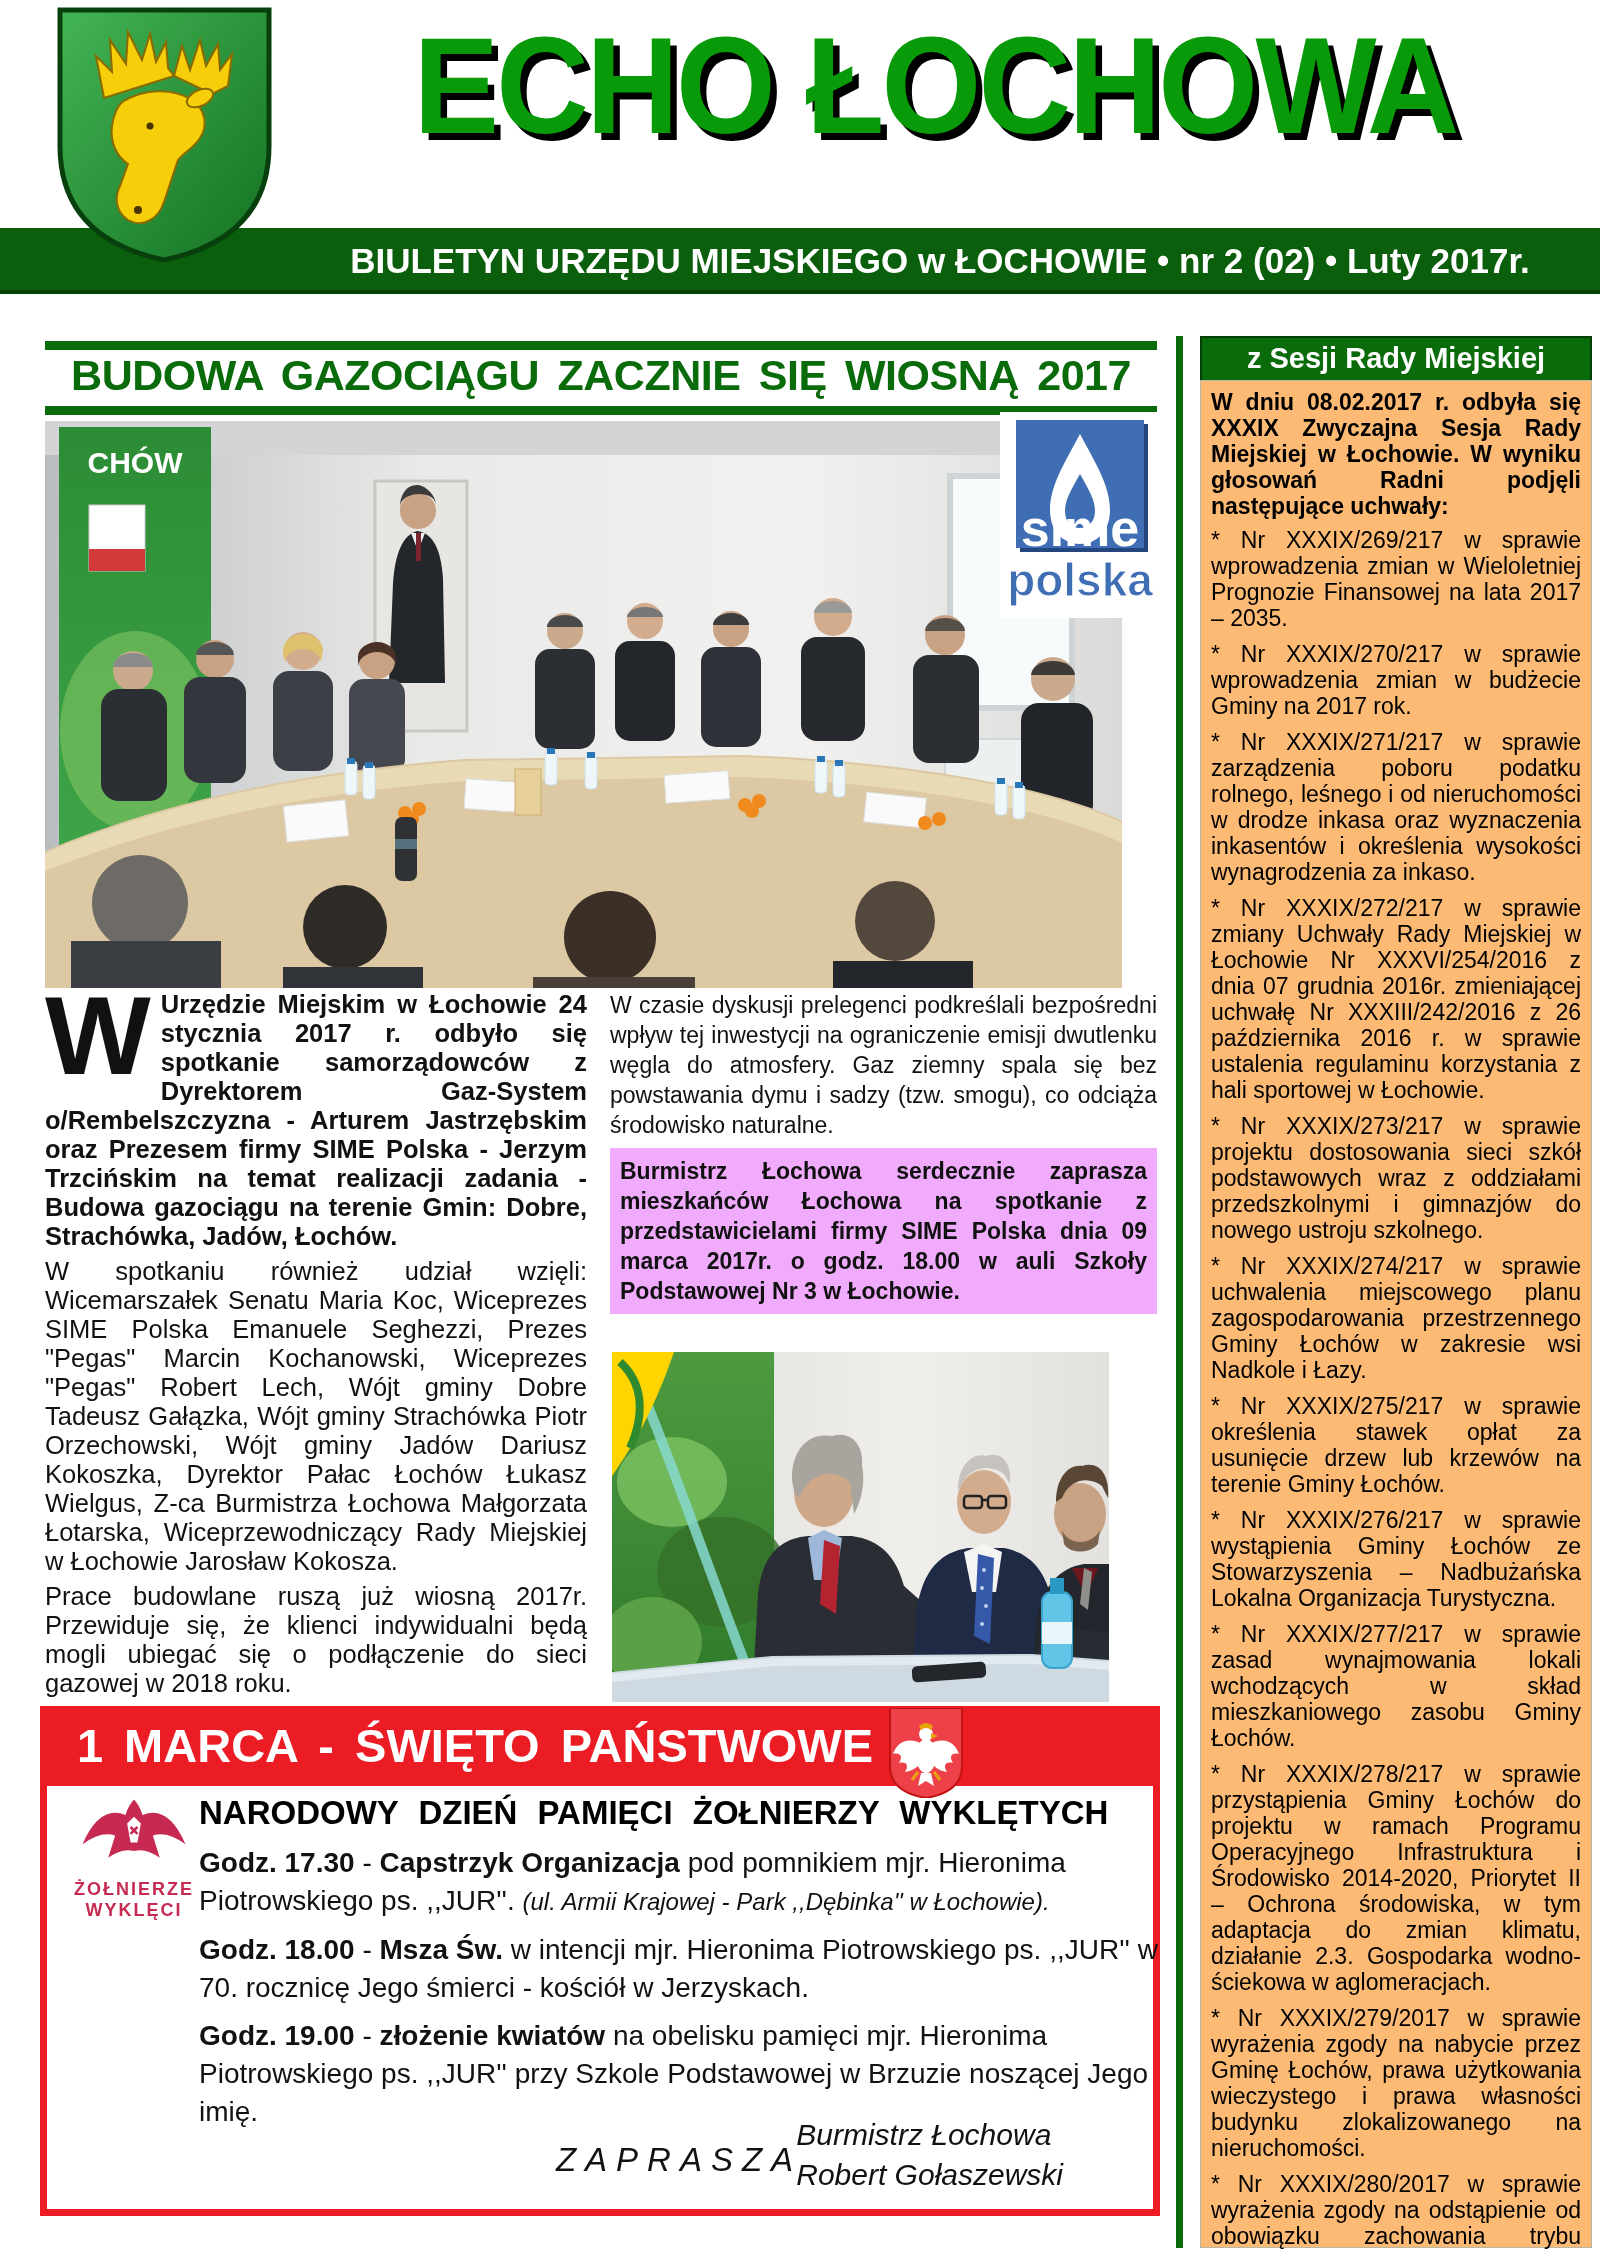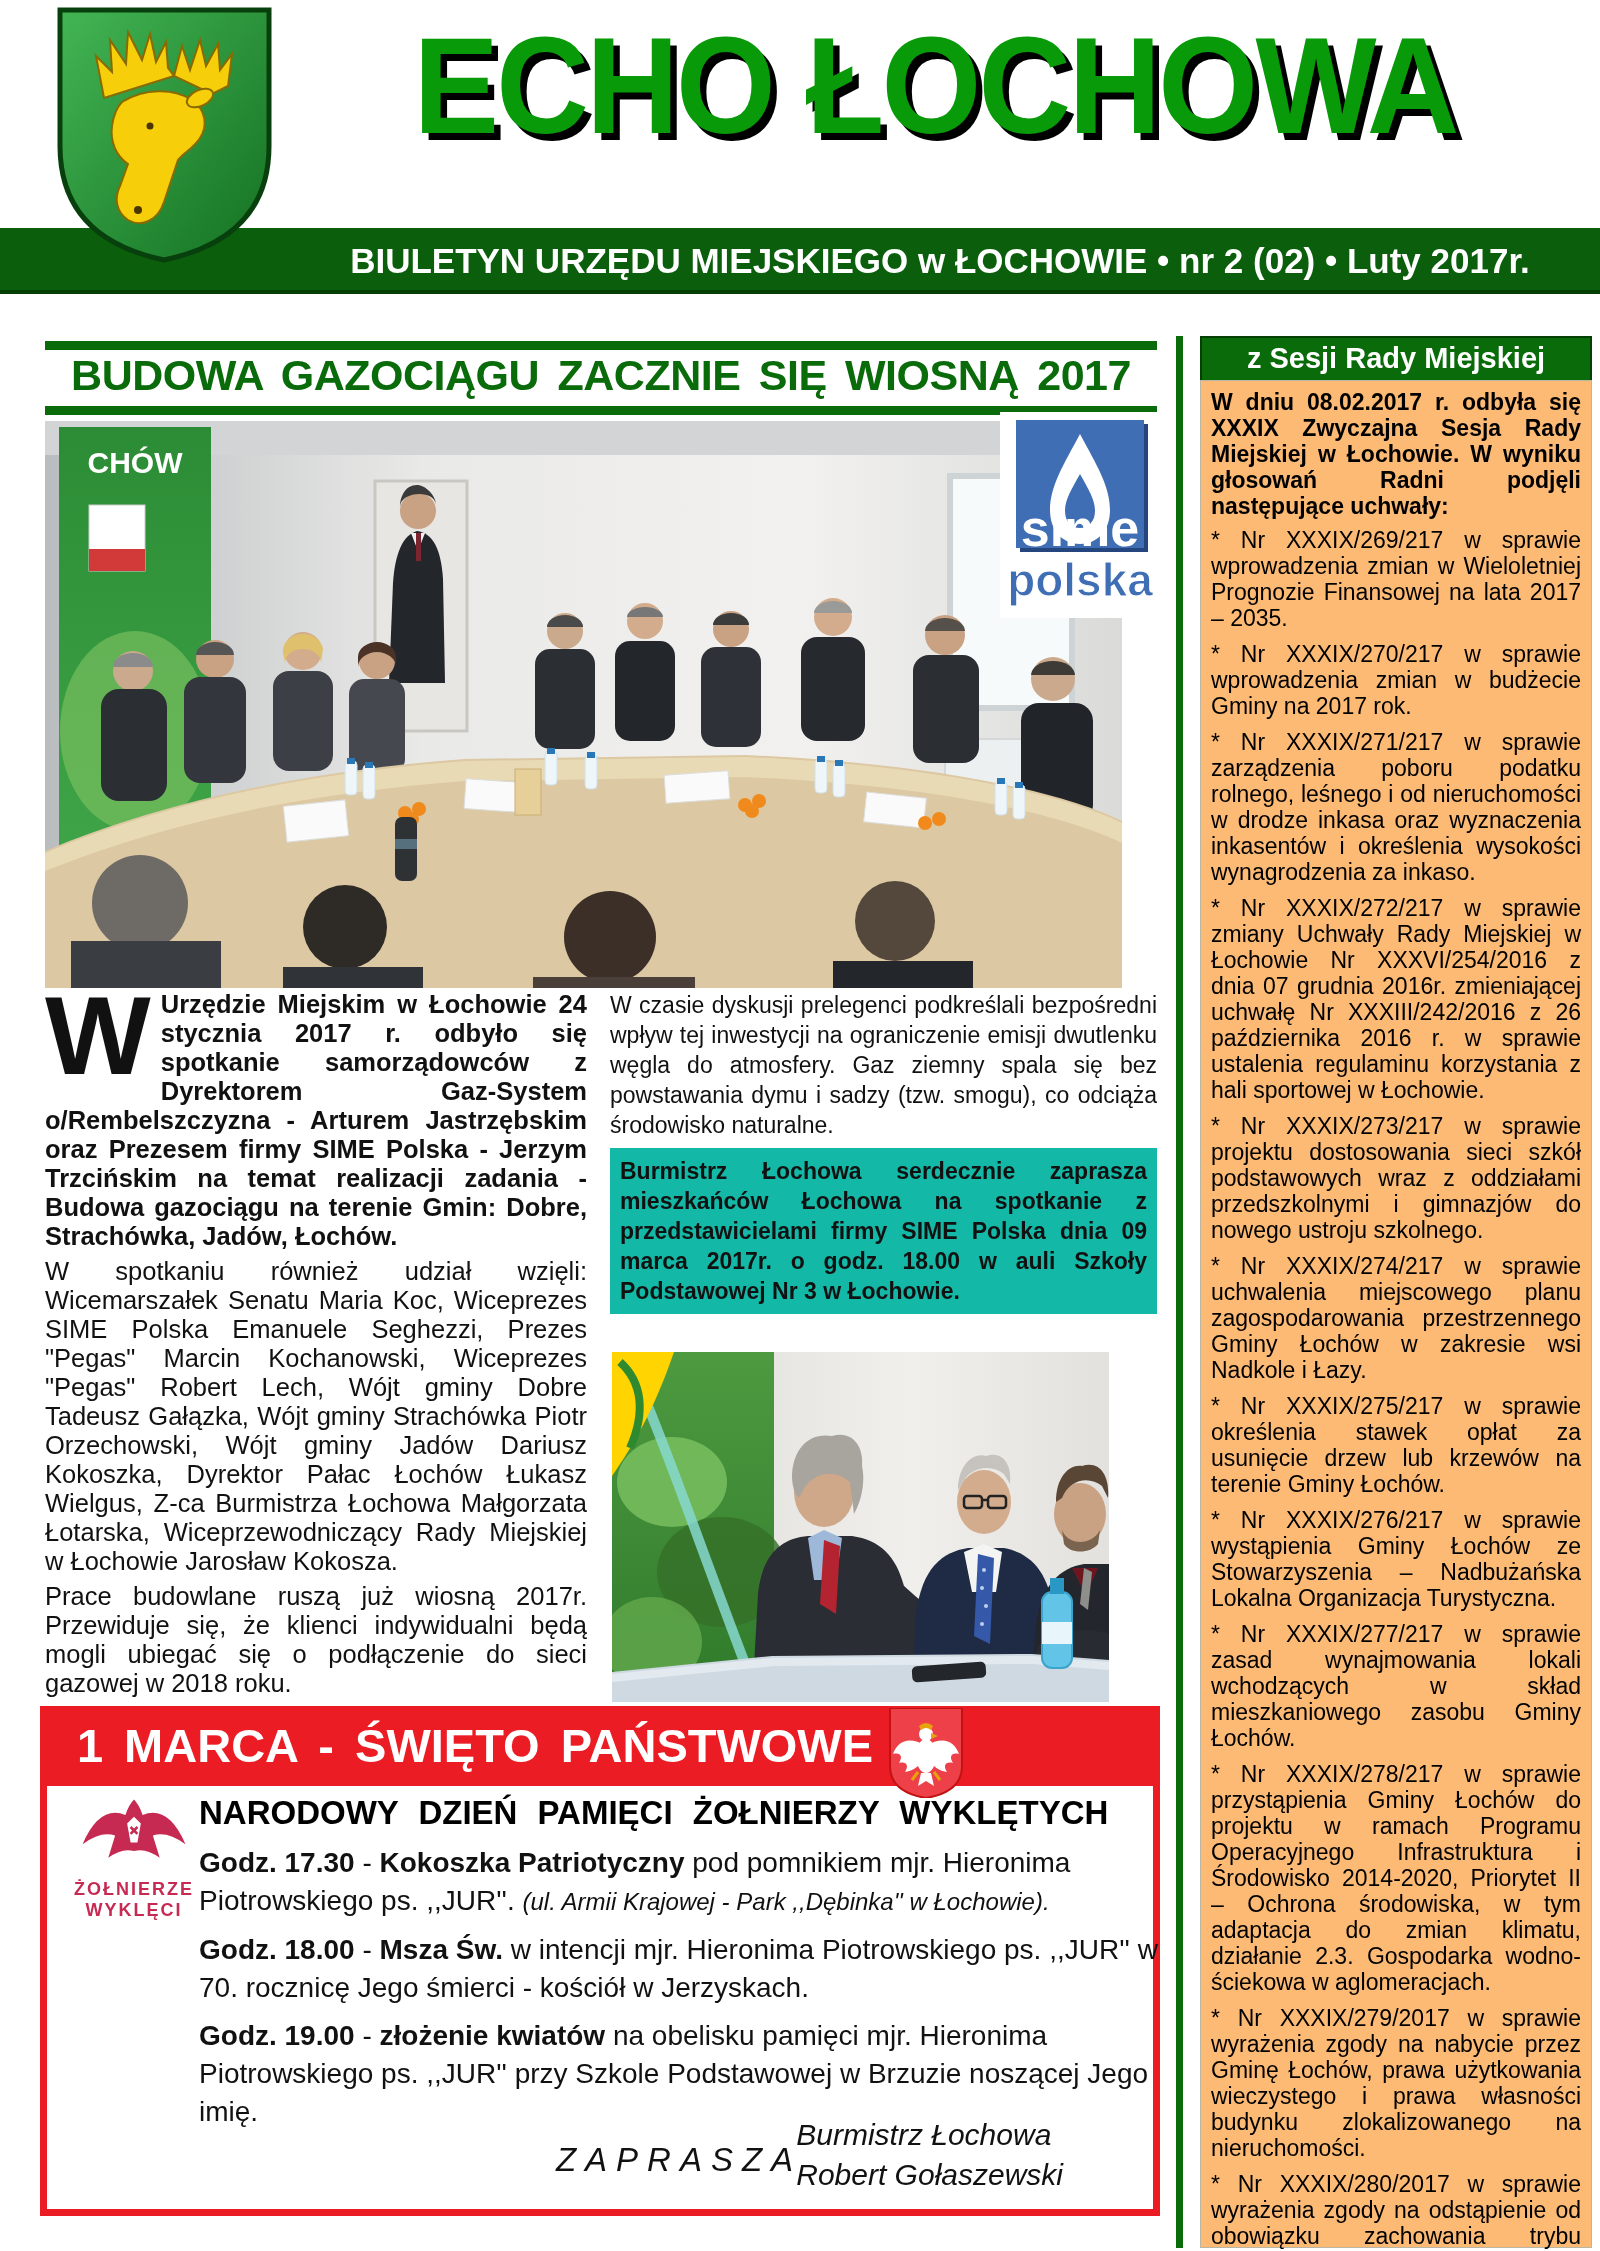--- a/index.html
+++ b/index.html
@@ -30,21 +30,21 @@
 
   
   .col-left{position:absolute;left:45px;top:990px;width:542px;
     font-size:25.5px;line-height:29px;text-align:justify;}
   .col-left p{margin:0 0 6px 0;}
   .lead{font-weight:bold;}
   .dropcap{float:left;font-weight:bold;font-size:112px;line-height:88px;margin:2px 10px 0 0;}
   .col-mid{position:absolute;left:610px;top:990px;width:547px;
     font-size:23px;line-height:30px;text-align:justify;}
   .col-mid p{margin:0;}
-  .yellow-box{background:#14b8a6;font-weight:bold;padding:8px 10px;margin-top:8px;text-align:justify;}
+  .yellow-box{background:#f0abfc;font-weight:bold;padding:8px 10px;margin-top:8px;text-align:justify;}
 
   
   .red-banner{position:absolute;left:40px;top:1706px;width:1120px;height:80px;background:#ec1c24;z-index:2;}
   .red-banner-text{position:absolute;left:0;top:12px;width:870px;text-align:center;color:#fff;
     font-weight:bold;font-size:47px;word-spacing:8px;white-space:nowrap;}
   .eagle-box{position:absolute;left:848px;top:2px;width:76px;height:90px;z-index:3;}
   .red-box{position:absolute;left:40px;top:1786px;width:1120px;height:430px;background:#fff;
     border:7px solid #ec1c24;border-top:none;box-sizing:border-box;}
   .wk-logo{position:absolute;left:12px;top:8px;width:150px;text-align:center;}
   .wk-text{color:#c62a52;font-weight:bold;font-size:18px;line-height:23px;letter-spacing:2px;margin-top:2px;}
@@ -325,21 +325,21 @@
         <path d="M62,34 L70,26 L78,34 L74,56 L66,56 Z" fill="#ffffff"></path>
         <path d="M66,38 L74,46 M74,38 L66,46" stroke="#c62a52" stroke-width="3"></path>
       </svg>
       <div class="wk-text">ŻOŁNIERZE</div>
       <div class="wk-text" style="margin-top:-2px">WYKLĘCI</div>
     </div>
 
     <div class="holiday-heading">NARODOWY DZIEŃ PAMIĘCI ŻOŁNIERZY WYKLĘTYCH</div>
 
     <div class="schedule">
-      <p><span class="b">Godz. 17.30</span><span> - </span><span class="b">Kokoszka Patriotyczny</span><span> pod pomnikiem mjr. Hieronima Piotrowskiego ps. ,,JUR''. </span><span class="note">(ul. Armii Krajowej - Park ,,Dębinka'' w Łochowie).</span></p>
+      <p><span class="b">Godz. 17.30</span><span> - </span><span class="b">Capstrzyk Organizacja</span><span> pod pomnikiem mjr. Hieronima Piotrowskiego ps. ,,JUR''. </span><span class="note">(ul. Armii Krajowej - Park ,,Dębinka'' w Łochowie).</span></p>
       <p><span class="b">Godz. 18.00</span><span> - </span><span class="b">Msza Św.</span><span> w intencji mjr. Hieronima Piotrowskiego ps. ,,JUR'' w 70. rocznicę Jego śmierci - kościół w Jerzyskach.</span></p>
       <p><span class="b">Godz. 19.00</span><span> - </span><span class="b">złożenie kwiatów</span><span> na obelisku pamięci mjr. Hieronima Piotrowskiego ps. ,,JUR'' przy Szkole Podstawowej w Brzuzie noszącej Jego imię.</span></p>
       <div class="invite">ZAPRASZA</div>
     </div>
 
     <div class="sign">
       <div>Burmistrz Łochowa</div>
       <div>Robert Gołaszewski</div>
     </div>
   </div>

